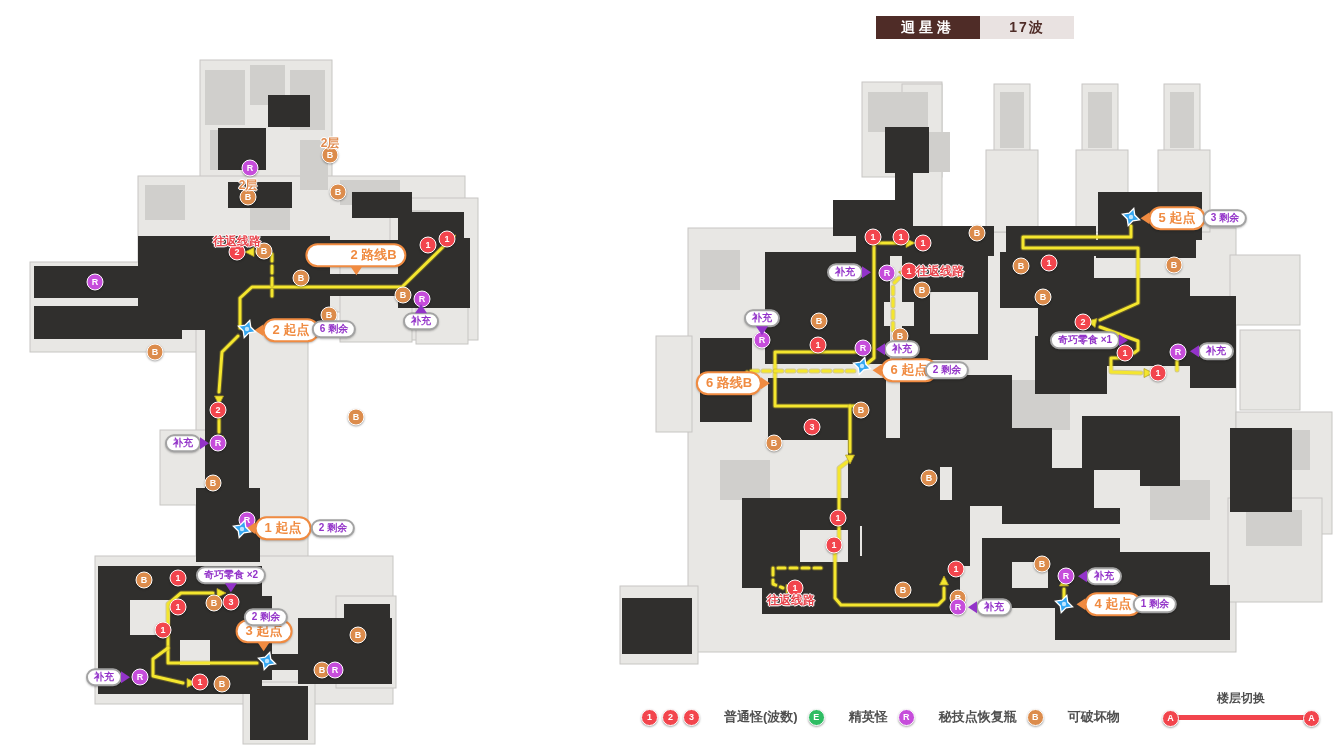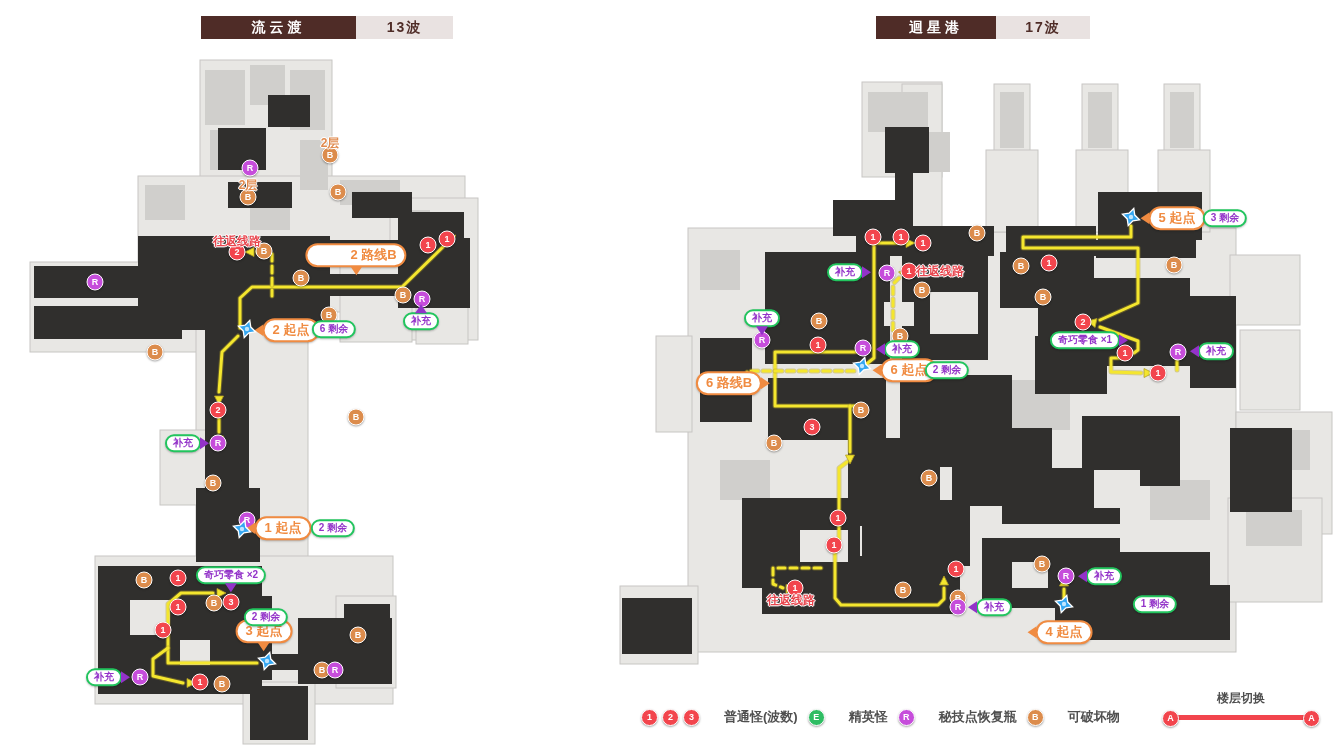--- a/index.html
+++ b/index.html
@@ -6,33 +6,33 @@
   .canvas{position:relative;width:1333px;height:747px;background:#ffffff;overflow:hidden;
           font-family:"Liberation Sans","DejaVu Sans",sans-serif;}
   svg#map-svg{position:absolute;left:0;top:0;}
   
   .title{position:absolute;top:16px;height:23px;display:flex;}
   .title .dk{background:#4f2c27;color:#fff;display:flex;align-items:center;justify-content:center;
              font-weight:bold;font-size:14px;letter-spacing:4px;}
   .title .lt{background:#e9e2e1;color:#4f2c27;display:flex;align-items:center;justify-content:center;
              font-weight:bold;font-size:14px;letter-spacing:2px;}
   #title-left{left:201px;} #title-left .dk{width:155px;} #title-left .lt{width:97px;}
-  #title-right{left:876px;} #title-right .dk{width:120px;} #title-right .lt{width:94px;}
+  #title-right{left:876px;} #title-right .dk{width:104px;} #title-right .lt{width:94px;}
   
   .mk{width:15px;height:15px;border-radius:50%;border:1.5px solid #fff;color:#fff;font-weight:bold;
       font-size:9px;display:flex;align-items:center;justify-content:center;line-height:1;
       box-shadow:0 1px 2px rgba(0,0,0,.35);box-sizing:content-box;}
   .abs{position:absolute;transform:translate(-50%,-50%);}
   .mk.red{background:#f2454d;} .mk.org{background:#dc8c4c;} .mk.pur{background:#c64ddb;} .mk.grn{background:#2fbd63;}
   
   .pill{position:absolute;transform:translate(-50%,-50%);background:#fff;border-radius:12px;
         font-weight:bold;white-space:nowrap;padding:1px 8px;line-height:1.35;
         box-shadow:0 1px 2px rgba(0,0,0,.25);}
   .pill.org{border:2px solid #f08b41;color:#f08b41;font-size:13px;}
-  .pill.pur{border:2px solid #22c55e;color:#9333c9;font-size:11px;}
+  .pill.pur{border:2px solid #a3a3a3;color:#9333c9;font-size:11px;}
   .pill.sm{font-size:10px;padding:0 6px;}
   .arr{position:absolute;width:0;height:0;}
   .arr.l{right:calc(100% + 1px);top:50%;transform:translateY(-50%);
          border-top:6px solid transparent;border-bottom:6px solid transparent;border-right:9px solid currentColor;}
   .arr.r{left:calc(100% + 1px);top:50%;transform:translateY(-50%);
          border-top:6px solid transparent;border-bottom:6px solid transparent;border-left:9px solid currentColor;}
   .arr.d{top:calc(100% + 1px);left:50%;transform:translateX(-50%);
          border-left:6px solid transparent;border-right:6px solid transparent;border-top:9px solid currentColor;}
   .arr.u{bottom:calc(100% + 1px);left:50%;transform:translateX(-50%);
          border-left:6px solid transparent;border-right:6px solid transparent;border-bottom:9px solid currentColor;}
@@ -219,24 +219,20 @@
         <polygon points="0,-4.5 9,0 0,4.5" transform="translate(1131,353) rotate(180)" fill="#f4e62e" stroke="#b3a023" stroke-width="0.8"></polygon>
         <polygon points="0,-4.5 9,0 0,4.5" transform="translate(1144,373) rotate(0)" fill="#f4e62e" stroke="#b3a023" stroke-width="0.8"></polygon>
         <polygon points="0,-4.5 9,0 0,4.5" transform="translate(1177,355) rotate(-90)" fill="#f4e62e" stroke="#b3a023" stroke-width="0.8"></polygon>
         <polygon points="0,-4.5 9,0 0,4.5" transform="translate(850,455) rotate(90)" fill="#f4e62e" stroke="#b3a023" stroke-width="0.8"></polygon>
         <polygon points="0,-4.5 9,0 0,4.5" transform="translate(944,585) rotate(-90)" fill="#f4e62e" stroke="#b3a023" stroke-width="0.8"></polygon>
         <polygon points="0,-4.5 9,0 0,4.5" transform="translate(1064,586) rotate(-90)" fill="#f4e62e" stroke="#b3a023" stroke-width="0.8"></polygon>
         <polygon points="0,-4.5 9,0 0,4.5" transform="translate(786,589) rotate(0)" fill="#f4e62e" stroke="#b3a023" stroke-width="0.8"></polygon>
       </g>
     </svg>
 
-  <div class="title" id="title-left">
-    <div class="dk">流云渡</div>
-    <div class="lt">13波</div>
-  </div>
   <div class="title" id="title-right">
     <div class="dk">迴星港</div>
     <div class="lt">17波</div>
   </div>
 
   <div id="markers">
       <div class="mk abs red" style="left: 428px; top: 245px;">1</div>
       <div class="mk abs red" style="left: 447px; top: 239px;">1</div>
       <div class="mk abs red" style="left: 237px; top: 252px;">2</div>
       <div class="mk abs red" style="left: 218px; top: 410px;">2</div>
@@ -321,21 +317,21 @@
       <div class="mk abs org" style="left: 903px; top: 590px;">B</div>
       <div class="mk abs org" style="left: 958px; top: 598px;">B</div>
       <div class="mk abs pur" style="left: 887px; top: 273px;">R</div>
       <div class="mk abs pur" style="left: 762px; top: 340px;">R</div>
       <div class="mk abs pur" style="left: 863px; top: 348px;">R</div>
       <div class="mk abs pur" style="left: 1178px; top: 352px;">R</div>
       <div class="mk abs pur" style="left: 1066px; top: 576px;">R</div>
       <div class="mk abs pur" style="left: 958px; top: 607px;">R</div>
       <div class="pill org" style="left: 1177px; top: 218px;">5 起点<span class="arr l"></span></div>
       <div class="pill org" style="left: 909px; top: 370px;">6 起点<span class="arr l"></span></div>
-      <div class="pill org" style="left: 1064px; top: 604px; margin-top: 28px;">4 起点<span class="arr l"></span></div>
+      <div class="pill org" style="left: 1113px; top: 604px;">4 起点<span class="arr l"></span></div>
       <div class="pill org" style="left: 729px; top: 383px;">6 路线B<span class="arr r"></span></div>
       <div class="pill pur sm" style="left: 1225px; top: 218px;">3 剩余</div>
       <div class="pill pur sm" style="left: 947px; top: 370px;">2 剩余</div>
       <div class="pill pur sm" style="left: 1155px; top: 604px;">1 剩余</div>
       <div class="pill pur sm" style="left: 845px; top: 272px;">补充<span class="arr r"></span></div>
       <div class="pill pur sm" style="left: 902px; top: 349px;">补充<span class="arr l"></span></div>
       <div class="pill pur sm" style="left: 762px; top: 318px;">补充<span class="arr d"></span></div>
       <div class="pill pur sm" style="left: 1216px; top: 351px;">补充<span class="arr l"></span></div>
       <div class="pill pur sm" style="left: 994px; top: 607px;">补充<span class="arr l"></span></div>
       <div class="pill pur sm" style="left: 1104px; top: 576px;">补充<span class="arr l"></span></div>

